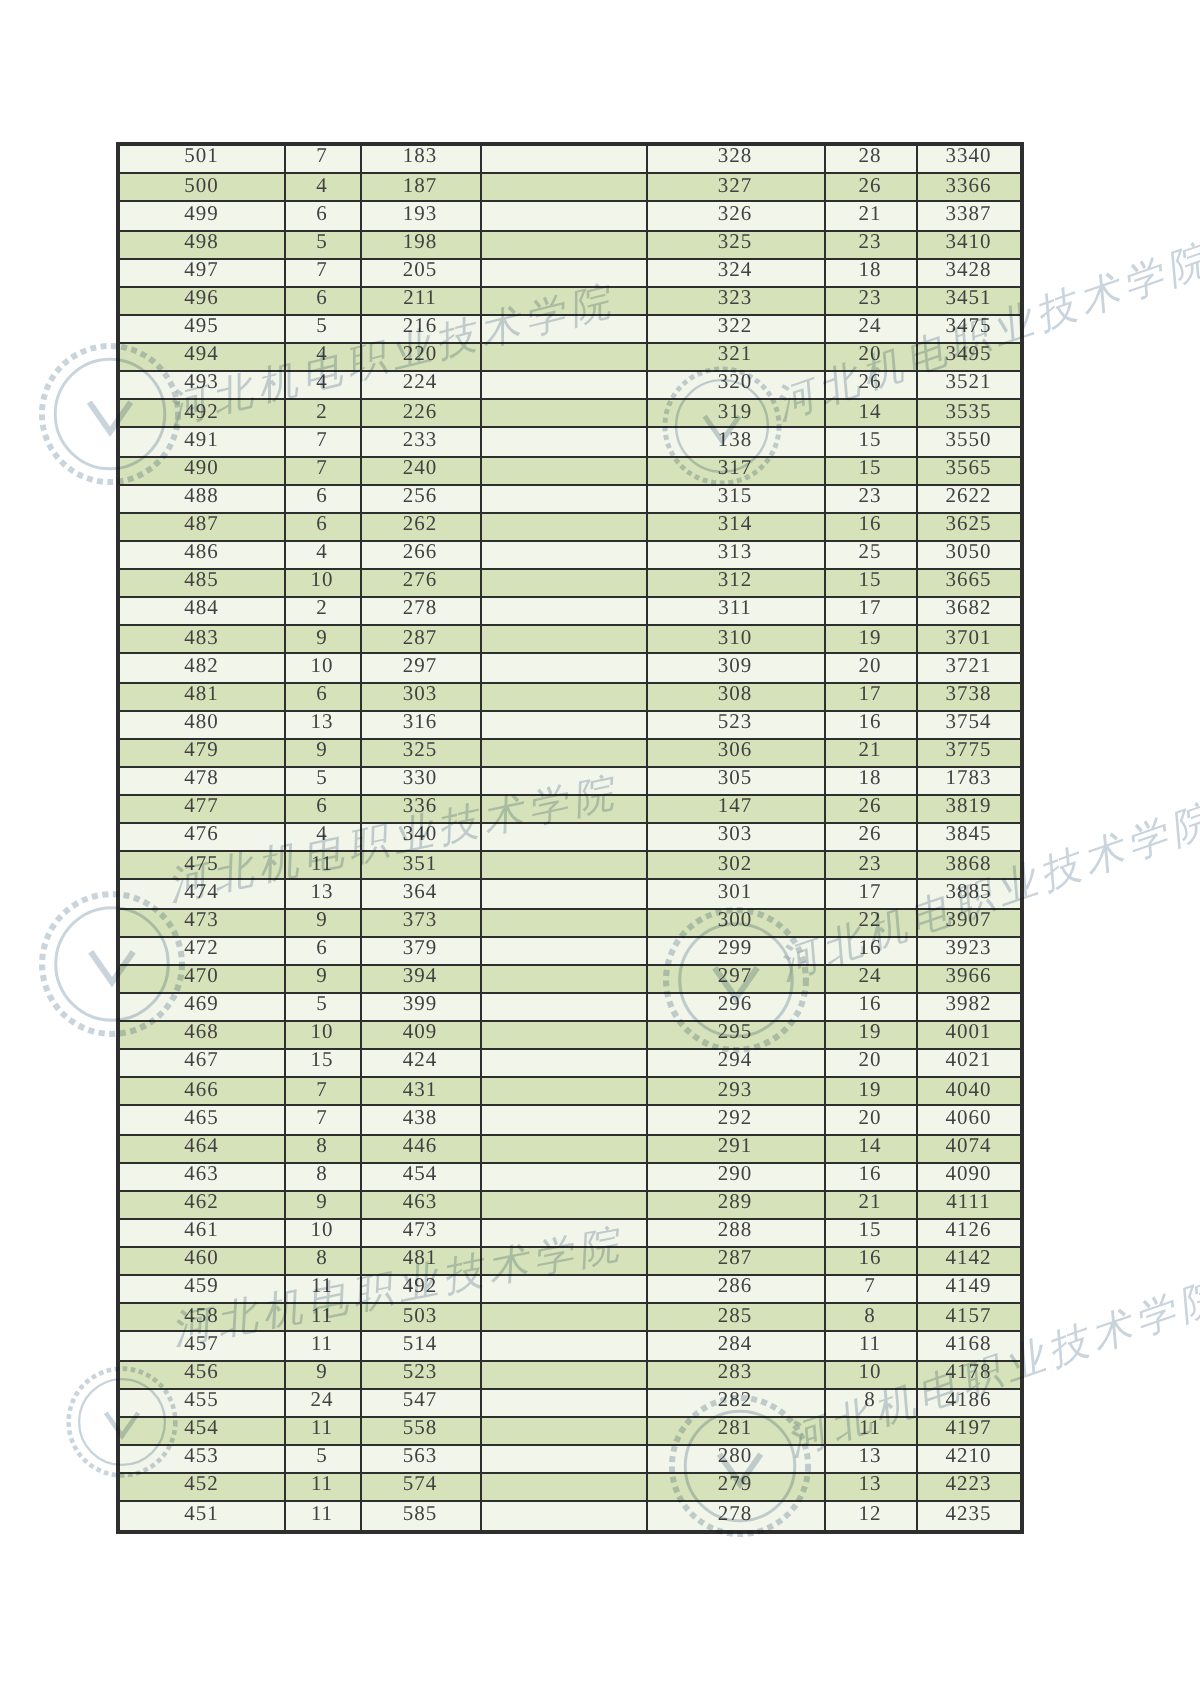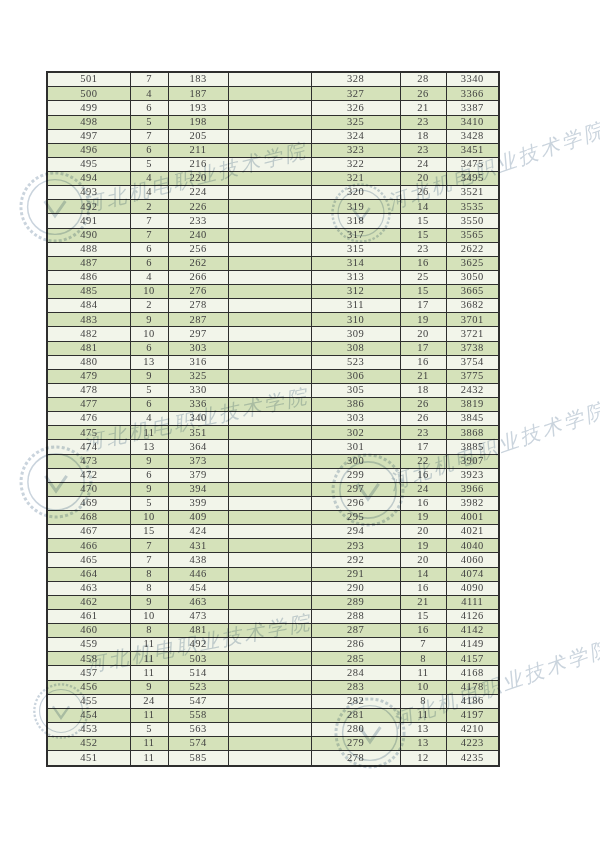--- a/index.html
+++ b/index.html
@@ -13,21 +13,21 @@
   .page{
     position:relative;
     width:600px;height:848px;
     background:#ffffff;
     overflow:hidden;
     font-family:"Liberation Serif","DejaVu Serif",serif;
   }
   
   table.score-table{
     position:absolute;
-    left:46px;top:71px;
+    left:58px;top:71px;
     width:452px;height:696px;
     border-collapse:collapse;
     table-layout:fixed;
     border:2px solid var(--border);
   }
   table.score-table td{
     border:1px solid var(--border);
     padding:0;
     text-align:center;
     vertical-align:middle;
@@ -189,21 +189,21 @@
           <td></td>
           <td>319</td>
           <td>14</td>
           <td>3535</td>
         </tr>
         <tr>
           <td>491</td>
           <td>7</td>
           <td>233</td>
           <td></td>
-          <td>318</td>
+          <td>138</td>
           <td>15</td>
           <td>3550</td>
         </tr>
         <tr>
           <td>490</td>
           <td>7</td>
           <td>240</td>
           <td></td>
           <td>317</td>
           <td>15</td>
@@ -299,28 +299,28 @@
           <td>21</td>
           <td>3775</td>
         </tr>
         <tr>
           <td>478</td>
           <td>5</td>
           <td>330</td>
           <td></td>
           <td>305</td>
           <td>18</td>
-          <td>2432</td>
+          <td>1783</td>
         </tr>
         <tr>
           <td>477</td>
           <td>6</td>
           <td>336</td>
           <td></td>
-          <td>386</td>
+          <td>147</td>
           <td>26</td>
           <td>3819</td>
         </tr>
         <tr>
           <td>476</td>
           <td>4</td>
           <td>340</td>
           <td></td>
           <td>303</td>
           <td>26</td>

